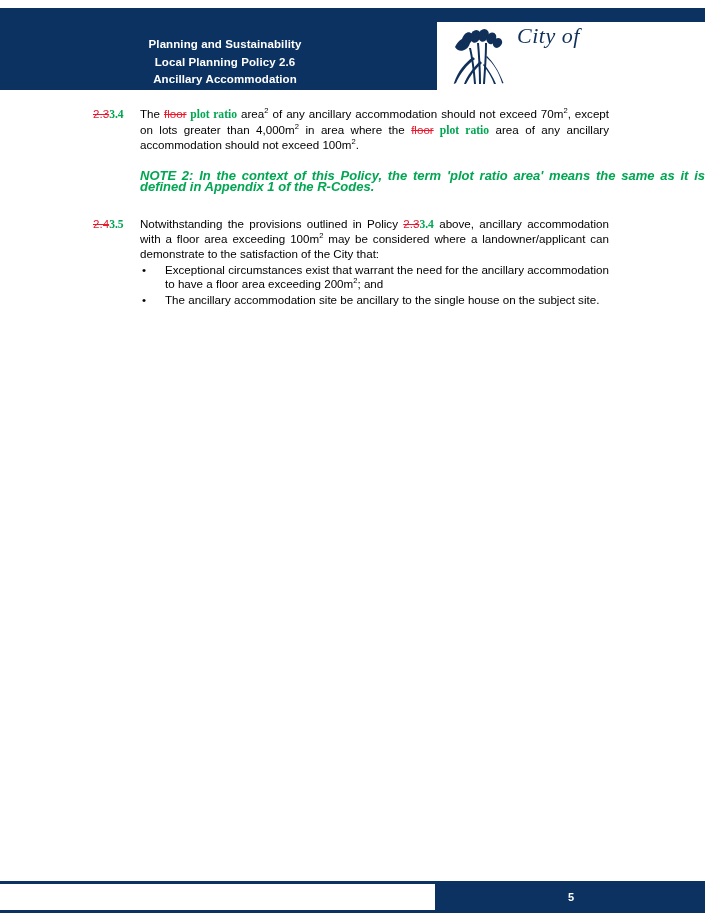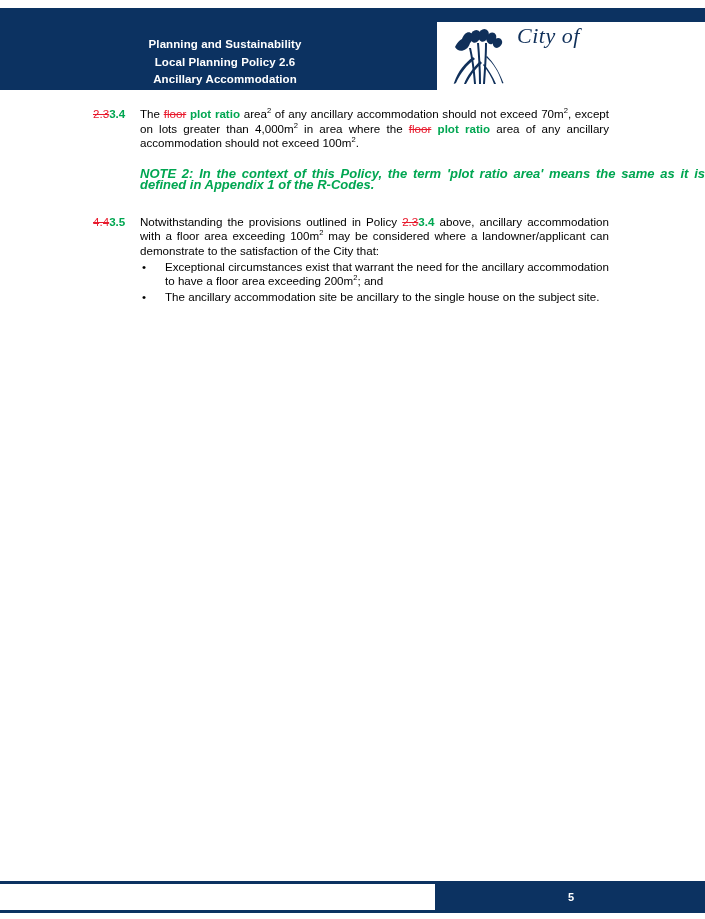--- a/index.html
+++ b/index.html
@@ -121,20 +121,21 @@
     margin: 0;
   }
 
   .del {
     color: #e8192c;
     text-decoration: line-through;
   }
   .ins {
     color: #00a651;
     font-weight: bold;
+    font-family: Liberation Serif, serif;
   }
 
   sup {
     font-size: 7.6px;
     vertical-align: super;
     line-height: 0;
   }
 
   .note {
     margin-left: 140px;
@@ -269,21 +270,21 @@
   <div class="clause" style="margin-top:17px;">
     <div class="clause-num"><span class="del">2.3</span><span class="ins">3.4</span></div>
     <div class="clause-body">
       <p><span>The </span><span class="del">floor</span><span class="ins"> plot ratio</span><span> area</span><sup>2</sup><span> of any ancillary accommodation should not exceed 70m</span><sup>2</sup><span>, except on lots greater than 4,000m</span><sup>2</sup><span> in area where the </span><span class="del">floor</span><span class="ins"> plot ratio</span><span> area of any ancillary accommodation should not exceed 100m</span><sup>2</sup><span>.</span></p>
     </div>
   </div>
 
   <div class="note">NOTE 2: In the context of this Policy, the term 'plot ratio area' means the same as it is defined in Appendix 1 of the R-Codes.</div>
 
   <div class="clause clause-2">
-    <div class="clause-num"><span class="del">4.4</span><span class="ins">3.5</span></div>
+    <div class="clause-num"><span class="del">2.4</span><span class="ins">3.5</span></div>
     <div class="clause-body">
       <p><span>Notwithstanding the provisions outlined in Policy </span><span class="del">2.3</span><span class="ins">3.4</span><span> above, ancillary accommodation with a floor area exceeding 100m</span><sup>2</sup><span> may be considered where a landowner/applicant can demonstrate to the satisfaction of the City that:</span></p>
     </div>
   </div>
 
   <ul class="bullets">
     <li><span class="bullet-dot">•</span><span>Exceptional circumstances exist that warrant the need for the ancillary accommodation to have a floor area exceeding 200m</span><sup>2</sup><span>; and</span></li>
     <li><span class="bullet-dot">•</span><span>The ancillary accommodation site be ancillary to the single house on the subject site.</span><sup></sup><span></span></li>
   </ul>
 

